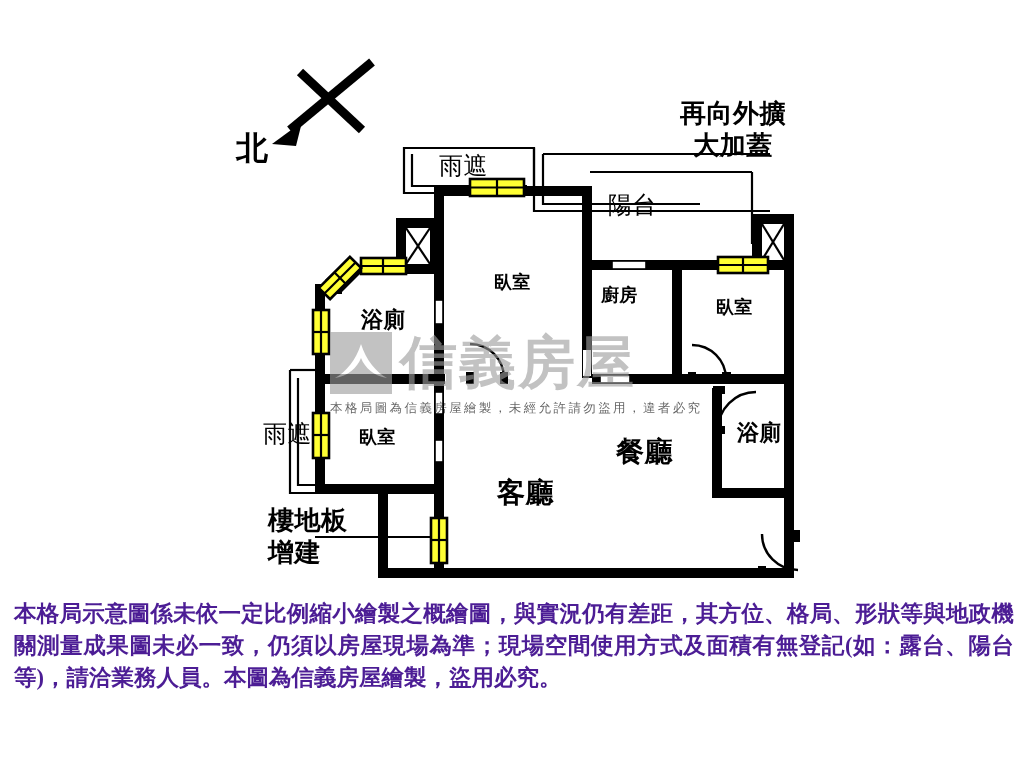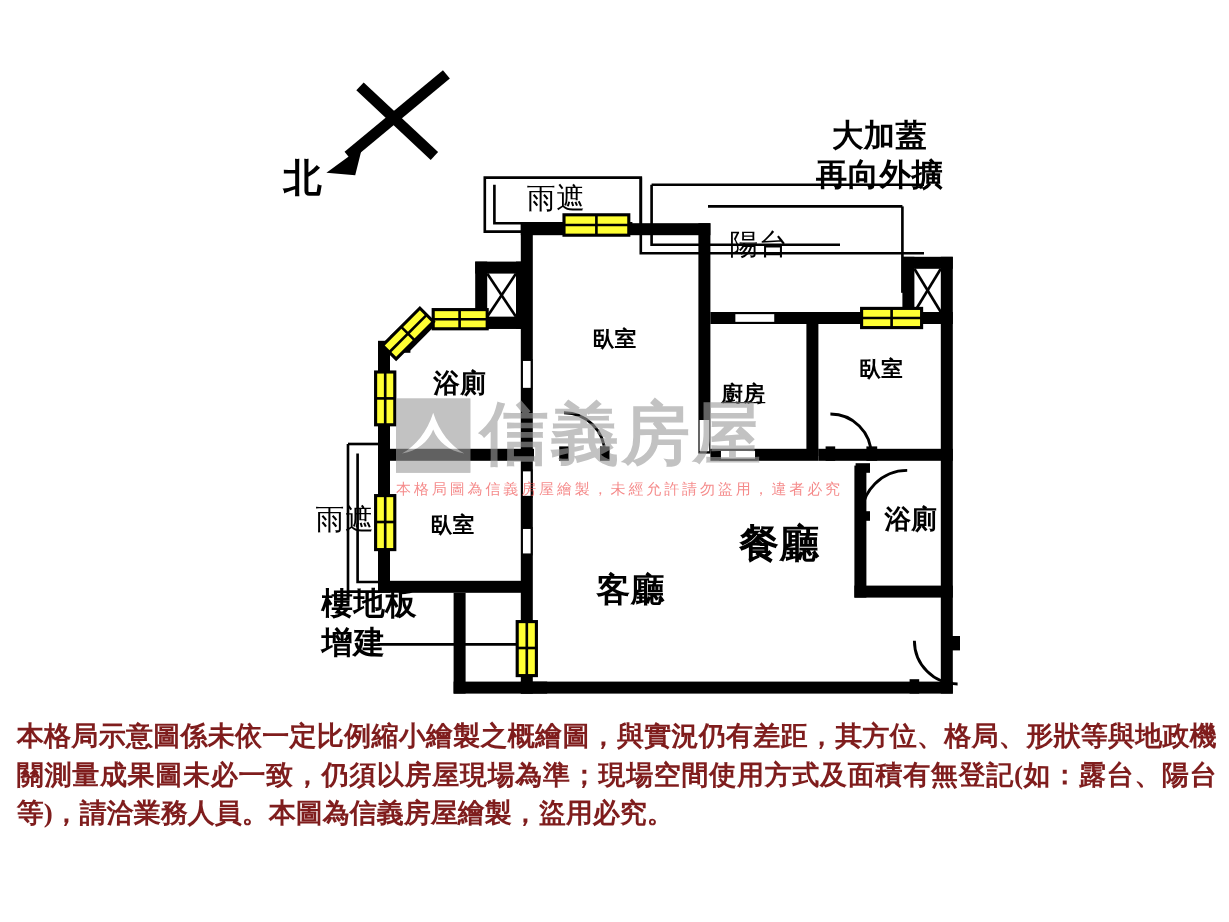--- a/index.html
+++ b/index.html
@@ -94,37 +94,37 @@
     font-weight: 700;
     color: #9d9d9d;
     margin-left: 8px;
     letter-spacing: 2px;
     font-family: "Liberation Serif", "DejaVu Serif", serif;
     line-height: 62px;
   }
   #wm-sub {
     margin-top: 6px;
     font-size: 12.5px;
-    color: #ef4444;
+    color: #000000;
     letter-spacing: 2.4px;
     font-family: "Liberation Sans", sans-serif;
     white-space: nowrap;
   }
 
   
   #disclaimer {
     position: absolute;
     left: 14px;
     top: 598px;
     width: 1000px;
     font-size: 22.5px;
     font-weight: 700;
     line-height: 1.42;
     font-family: "Liberation Serif", "DejaVu Serif", serif;
-    color: #7f1d1d;
+    color: #4c1d95;
     text-align: justify;
     letter-spacing: 0px;
   }
   #disclaimer p { margin: 0; }
 </style>
 </head>
 <body>
 
 <div id="page">
 
@@ -313,40 +313,40 @@
           <line x1="743" y1="257" x2="743" y2="273" stroke="#000" stroke-width="2.2"></line>
         </g>
       </g>
 
     </svg>
   </div>
 
   <div class="lbl lbl-north" style="left:236px; top:132px;">北</div>
 
   <div class="lbl lbl-callout" style="left:680px; top:98px;">
+    <div>再向外擴</div>
     <div>大加蓋</div>
-    <div>再向外擴</div>
-  </div>
-
-  <div class="lbl lbl-callout" style="left:268px; top:488px;">
+  </div>
+
+  <div class="lbl lbl-callout" style="left:268px; top:505px;">
     <div>樓地板</div>
     <div style="text-align:left;">增建</div>
   </div>
 
   <div class="lbl lbl-small" style="left:439px; top:154px;">雨遮</div>
   <div class="lbl lbl-small" style="left:608px; top:193px;font-family:Liberation Serif, serif;">陽台</div>
   <div class="lbl lbl-small" style="left:263px; top:422px;">雨遮</div>
 
   <div class="lbl lbl-room" style="left:494px; top:273px;">臥室</div>
   <div class="lbl lbl-room" style="left:361px; top:308px; font-size:22px;">浴廁</div>
-  <div class="lbl lbl-room" style="left:601px; top:319px;text-decoration:underline;">廚房</div>
+  <div class="lbl lbl-room" style="left:601px; top:286px;">廚房</div>
   <div class="lbl lbl-room" style="left:716px; top:298px;">臥室</div>
   <div class="lbl lbl-room" style="left:737px; top:421px; font-size:22px;">浴廁</div>
   <div class="lbl lbl-room" style="left:359px; top:428px;">臥室</div>
-  <div class="lbl lbl-room" style="left:616px; top:437px; font-size:33px;">餐廳</div>
+  <div class="lbl lbl-room" style="left:616px; top:437px; font-size:28px;">餐廳</div>
   <div class="lbl lbl-room" style="left:497px; top:478px; font-size:28px;">客廳</div>
 
   <div id="watermark">
     <div id="wm-row">
       <div id="wm-mark">
         <svg viewBox="0 0 62 62" xmlns="http://www.w3.org/2000/svg">
           <rect x="0" y="0" width="62" height="62" fill="#9d9d9d"></rect>
           <path d="M31 12 C 26 28, 16 40, 5 46 C 18 44, 27 36, 31 26 C 35 36, 44 44, 57 46 C 46 40, 36 28, 31 12 Z" fill="#ffffff"></path>
         </svg>
       </div>

